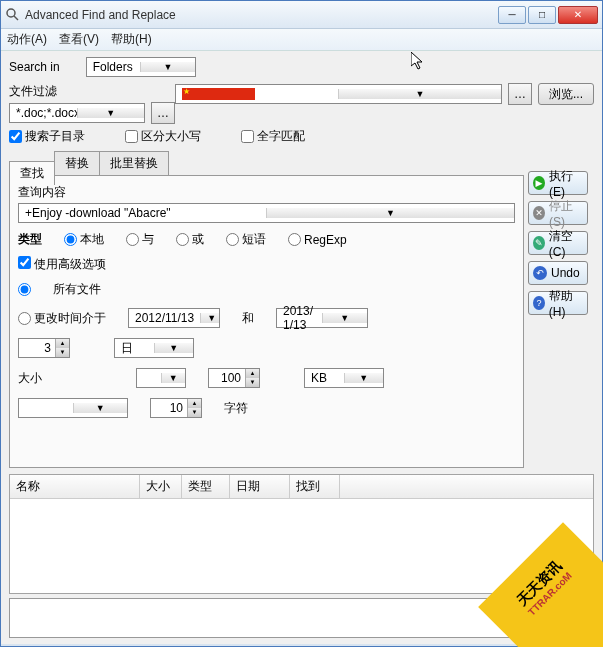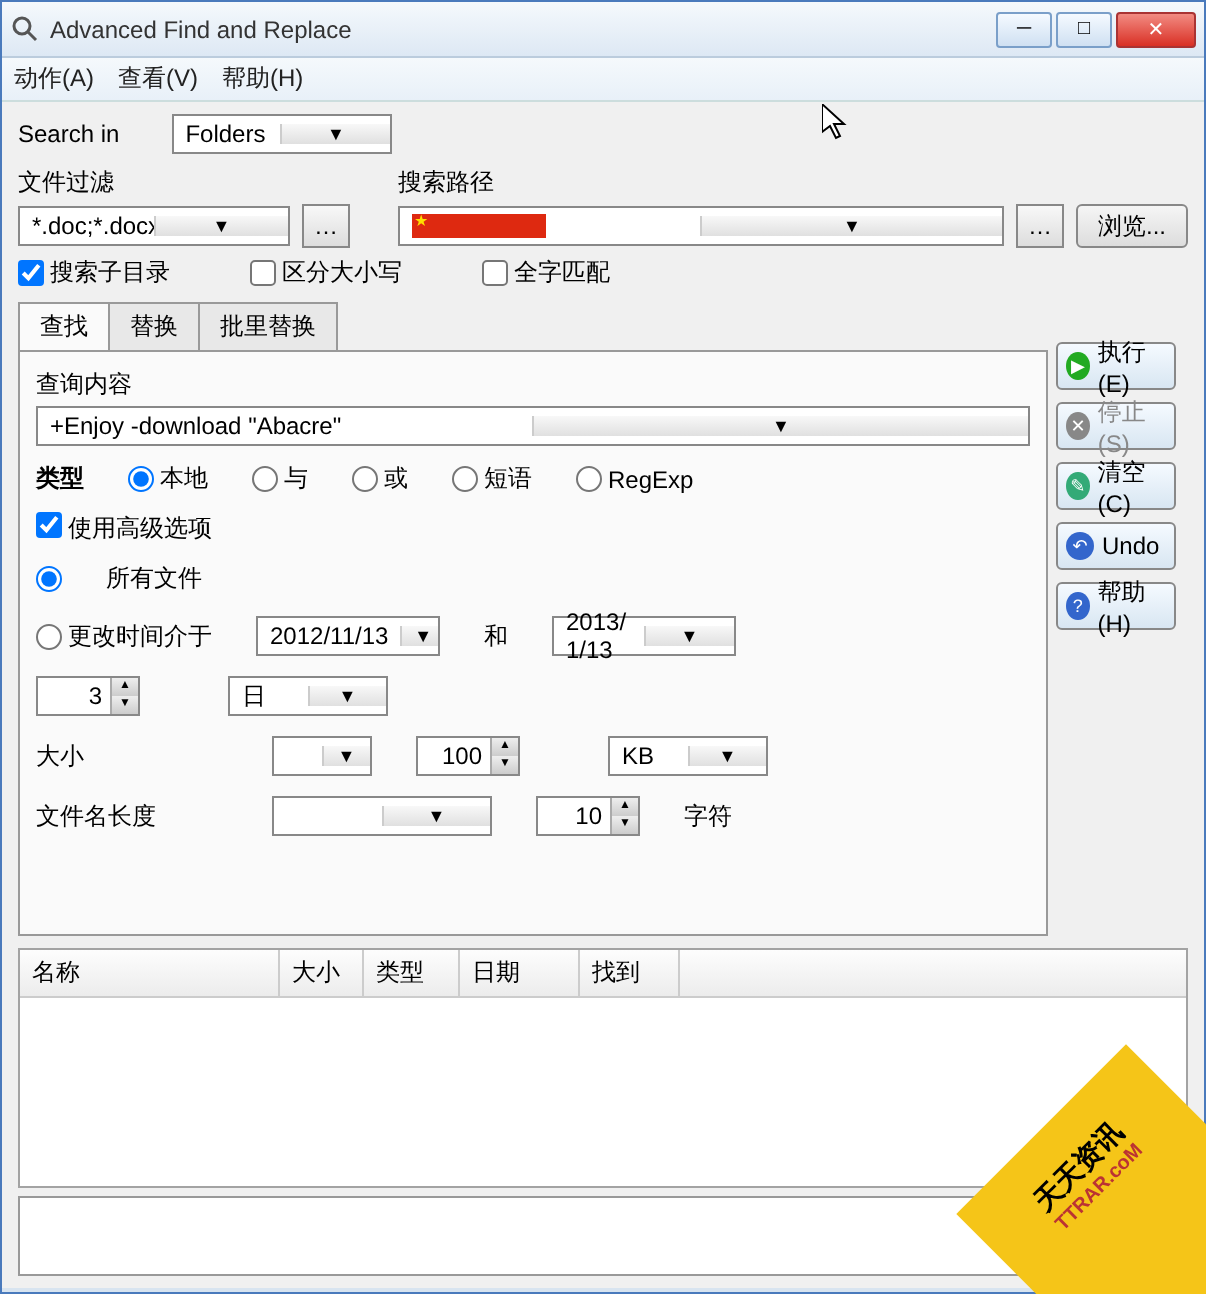--- a/index.html
+++ b/index.html
@@ -18,30 +18,30 @@
 .label { color: #000; }
 .dropdown { display: inline-flex; align-items: center; border: 1px solid #888; background: #fff; height: 20px; }
 .dropdown span { padding: 0 6px; flex: 1; }
 .dropdown .arrow { width: 16px; text-align: center; border-left: 1px solid #ccc; background: linear-gradient(#f8f8f8,#e0e0e0); font-size: 9px; }
 .btn-sq { width: 24px; height: 22px; border: 1px solid #888; background: linear-gradient(#f8f8f8,#ddd); cursor: pointer; display: flex; align-items: center; justify-content: center; }
 .btn { border: 1px solid #888; background: linear-gradient(#f5f5f5,#ddd); height: 22px; padding: 0 0; cursor: pointer; border-radius: 3px; }
 .btn-act { width: 60px; height: 24px; border: 1px solid #888; background: linear-gradient(#f5faff,#d8e6f2); border-radius: 3px; display: flex; align-items: center; gap: 4px; padding: 0 4px; cursor: pointer; margin-bottom: 6px; }
 .btn-act.disabled { color: #888; }
 .ci { width: 14px; height: 14px; border-radius: 50%; display: inline-flex; align-items: center; justify-content: center; font-size: 9px; color: #fff; }
 .ci.green { background: #2a2; } .ci.gray { background: #888; } .ci.brush { background: #3a7; } .ci.blue { background: #36c; }
-.filter-row { display: flex; gap: 24px; }
+.filter-row { display: flex; gap: 0; }
 .col { display: flex; flex-direction: column; gap: 2px; }
 .checkrow { display: flex; gap: 40px; margin-top: 4px; }
 .checkrow label { display: flex; align-items: center; gap: 3px; }
 input[type=checkbox] { width: 13px; height: 13px; }
 .main-area { display: flex; gap: 4px; flex: 1; min-height: 0; }
 .tabs-panel { flex: 1; display: flex; flex-direction: column; }
 .tabs { display: flex; }
 .tab { border: 1px solid #999; border-bottom: none; padding: 3px 10px; background: #e8e8e8; cursor: pointer; margin-right: -1px; }
-.tab.active { background: #fafafa; position: relative; top: 0; }
+.tab.active { background: #fafafa; position: relative; top: 10px; }
 .tab-body { border: 1px solid #999; background: #fafafa; padding: 8px; flex: 1; overflow: auto; }
 .radio-row { display: flex; gap: 22px; align-items: center; }
 .radio-row label { display: flex; align-items: center; gap: 3px; }
 input[type=radio] { width: 13px; height: 13px; }
 .bold { font-weight: bold; }
 .spinner { display: inline-flex; border: 1px solid #888; height: 20px; background: #fff; }
 .spinner input { border: none; width: 36px; text-align: right; padding: 0 4px; height: 18px; }
 .spinner .sp-btns { display: flex; flex-direction: column; width: 14px; }
 .spinner .sp-btns div { height: 9px; background: linear-gradient(#eee,#ccc); border-left: 1px solid #aaa; font-size: 6px; text-align: center; line-height: 8px; cursor: pointer; }
 .side-btns { width: 66px; padding-top: 20px; }
@@ -95,21 +95,20 @@
         <span class="label">文件过滤</span>
         <div class="row" style="margin-bottom:0">
           <div class="dropdown" style="width:136px">
             <span style="white-space:nowrap;overflow:hidden">*.doc;*.docx;*.xls;*.xlsx;*.h</span>
               <span class="arrow">▼</span>
           </div>
           <div class="btn-sq">…</div>
         </div>
       </div>
       <div class="col" style="flex:1">
-        <span class="label">搜索路径</span>
         <div class="row" style="margin-bottom:0">
           <div class="dropdown" style="flex:1">
             <span style="display:flex;align-items:center;gap:4px">
                 <span class="flag"></span>
                 <span></span>
               </span>
             <span class="arrow">▼</span>
           </div>
           <div class="btn-sq">…</div>
           <button class="btn" style="width:56px">浏览...</button>
@@ -220,21 +219,20 @@
                     <div>▲</div>
                     <div>▼</div>
                   </div>
                 </div>
               <div class="dropdown" style="width:80px;margin-left:22px">
                   <span>KB</span>
                   <span class="arrow">▼</span>
                 </div>
             </div>
             <div class="radio-row">
-              <span style="width:96px">文件名长度</span>
               <div class="dropdown" style="width:110px">
                   <span></span>
                   <span class="arrow">▼</span>
                 </div>
               <div class="spinner">
                   <input value="10" style="">
                   <div class="sp-btns">
                     <div>▲</div>
                     <div>▼</div>
                   </div>

